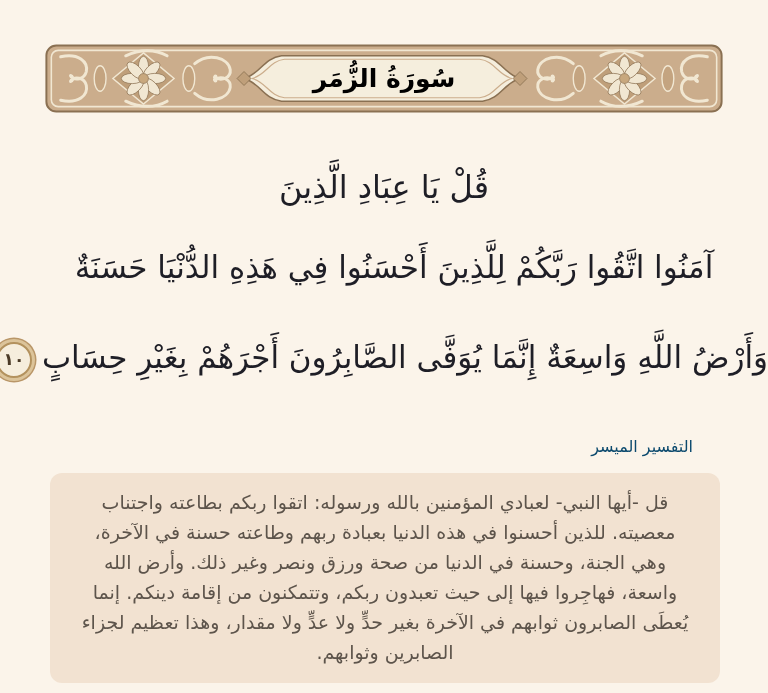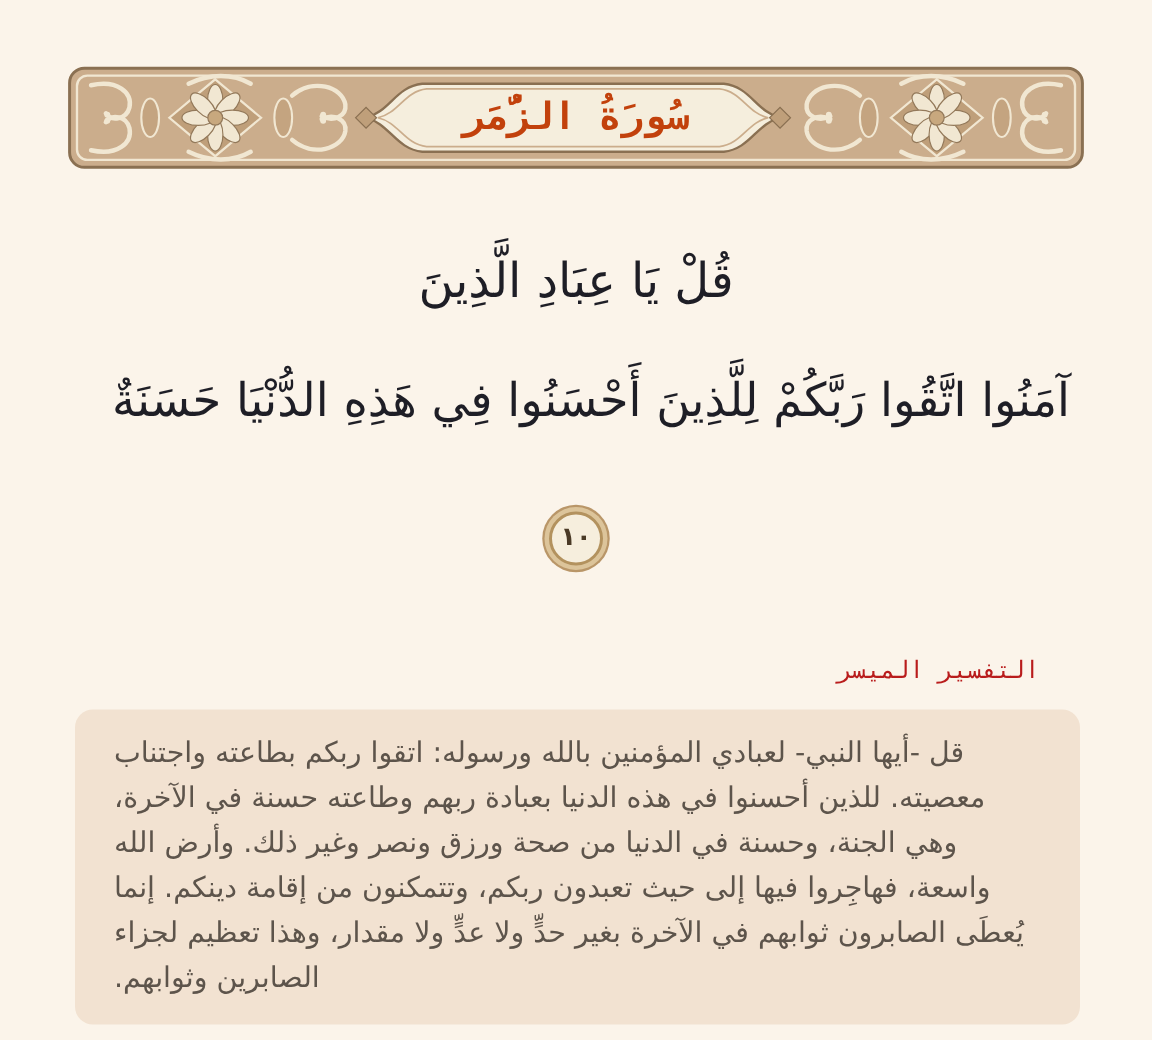--- a/index.html
+++ b/index.html
@@ -20,24 +20,23 @@
   }
   .header-frame svg { display: block; width: 100%; height: 100%; }
   .curl {
     fill: none; stroke: #f1e7d2; stroke-width: 3;
     stroke-linecap: round;
   }
   .surah-title {
     position: absolute; left: 0; top: 0; right: 0; bottom: 0;
     display: flex; align-items: center; justify-content: center;
     font-size: 25px; font-weight: bold;
-    color: #c2410c;
+    color: #000000;
     direction: rtl;
     pointer-events: none;
-    font-family: Liberation Mono, monospace;
   }
 
   
   .verse {
     position: absolute; left: 0; width: 768px;
     text-align: center;
     direction: rtl;
     white-space: nowrap;
     color: #1e1e26;
     line-height: 84px;
@@ -59,39 +58,38 @@
   .medallion-num {
     font-size: 17px; font-weight: bold; line-height: 1;
     color: #4a3a26;
   }
 
   
   .tafsir-label {
     position: absolute;
     top: 437px; right: 75px;
     font-size: 16px;
-    color: #b91c1c;
+    color: #0c4a6e;
     direction: rtl;
-    font-family: Liberation Mono, monospace;
   }
   .tafsir-box {
     position: absolute;
     left: 50px; top: 473px;
     width: 670px; height: 210px;
     background: #f2e2d1;
     border-radius: 12px;
     padding: 14px 26px;
     overflow: hidden;
   }
   .tafsir-text {
     margin: 0;
     font-size: 19px;
     line-height: 30px;
     color: #5d544b;
-    text-align: left;
+    text-align: center;
     direction: rtl;
   }
 </style>
 </head>
 <body>
 
 <div class="header-frame">
   <svg viewBox="0 0 688 70" xmlns="http://www.w3.org/2000/svg">
 
     <rect x="1.5" y="1.5" width="685" height="67" rx="10" fill="#cbad8c" stroke="#8a7052" stroke-width="2"></rect>
@@ -137,21 +135,21 @@
     <path d="M210 35 C224 32 228 17 243 15.5 L441 15.5 C456 17 460 32 474 35 C460 38 456 53 441 54.5 L243 54.5 C228 53 224 38 210 35 Z" fill="none" stroke="#cbad8c" stroke-width="1.2"></path>
     <rect x="197" y="30" width="10" height="10" transform="rotate(45 202 35)" fill="#bf9f7a" stroke="#8a7052" stroke-width="0.8"></rect>
     <rect x="477" y="30" width="10" height="10" transform="rotate(45 482 35)" fill="#bf9f7a" stroke="#8a7052" stroke-width="0.8"></rect>
   </svg>
   <div class="surah-title">سُورَةُ الزُّمَر</div>
 </div>
 
 <div class="verse verse-1">قُلْ يَا عِبَادِ الَّذِينَ</div>
 <div class="verse verse-2">آمَنُوا اتَّقُوا رَبَّكُمْ لِلَّذِينَ أَحْسَنُوا فِي هَذِهِ الدُّنْيَا حَسَنَةٌ</div>
 <div class="verse verse-3">
-  <span class="medallion">
+  <span>وَأَرْضُ اللَّهِ وَاسِعَةٌ إِنَّمَا يُوَفَّى الصَّابِرُونَ أَجْرَهُمْ بِغَيْرِ حِسَابٍ</span><span class="medallion">
       <span class="medallion-num">١٠</span>
     </span>
 </div>
 
 <div class="tafsir-label">التفسير الميسر</div>
 
 <div class="tafsir-box">
   <p class="tafsir-text">قل -أيها النبي- لعبادي المؤمنين بالله ورسوله: اتقوا ربكم بطاعته واجتناب معصيته. للذين أحسنوا في هذه الدنيا بعبادة ربهم وطاعته حسنة في الآخرة، وهي الجنة، وحسنة في الدنيا من صحة ورزق ونصر وغير ذلك. وأرض الله واسعة، فهاجِروا فيها إلى حيث تعبدون ربكم، وتتمكنون من إقامة دينكم. إنما يُعطَى الصابرون ثوابهم في الآخرة بغير حدٍّ ولا عدٍّ ولا مقدار، وهذا تعظيم لجزاء الصابرين وثوابهم.</p>
 </div>
 

